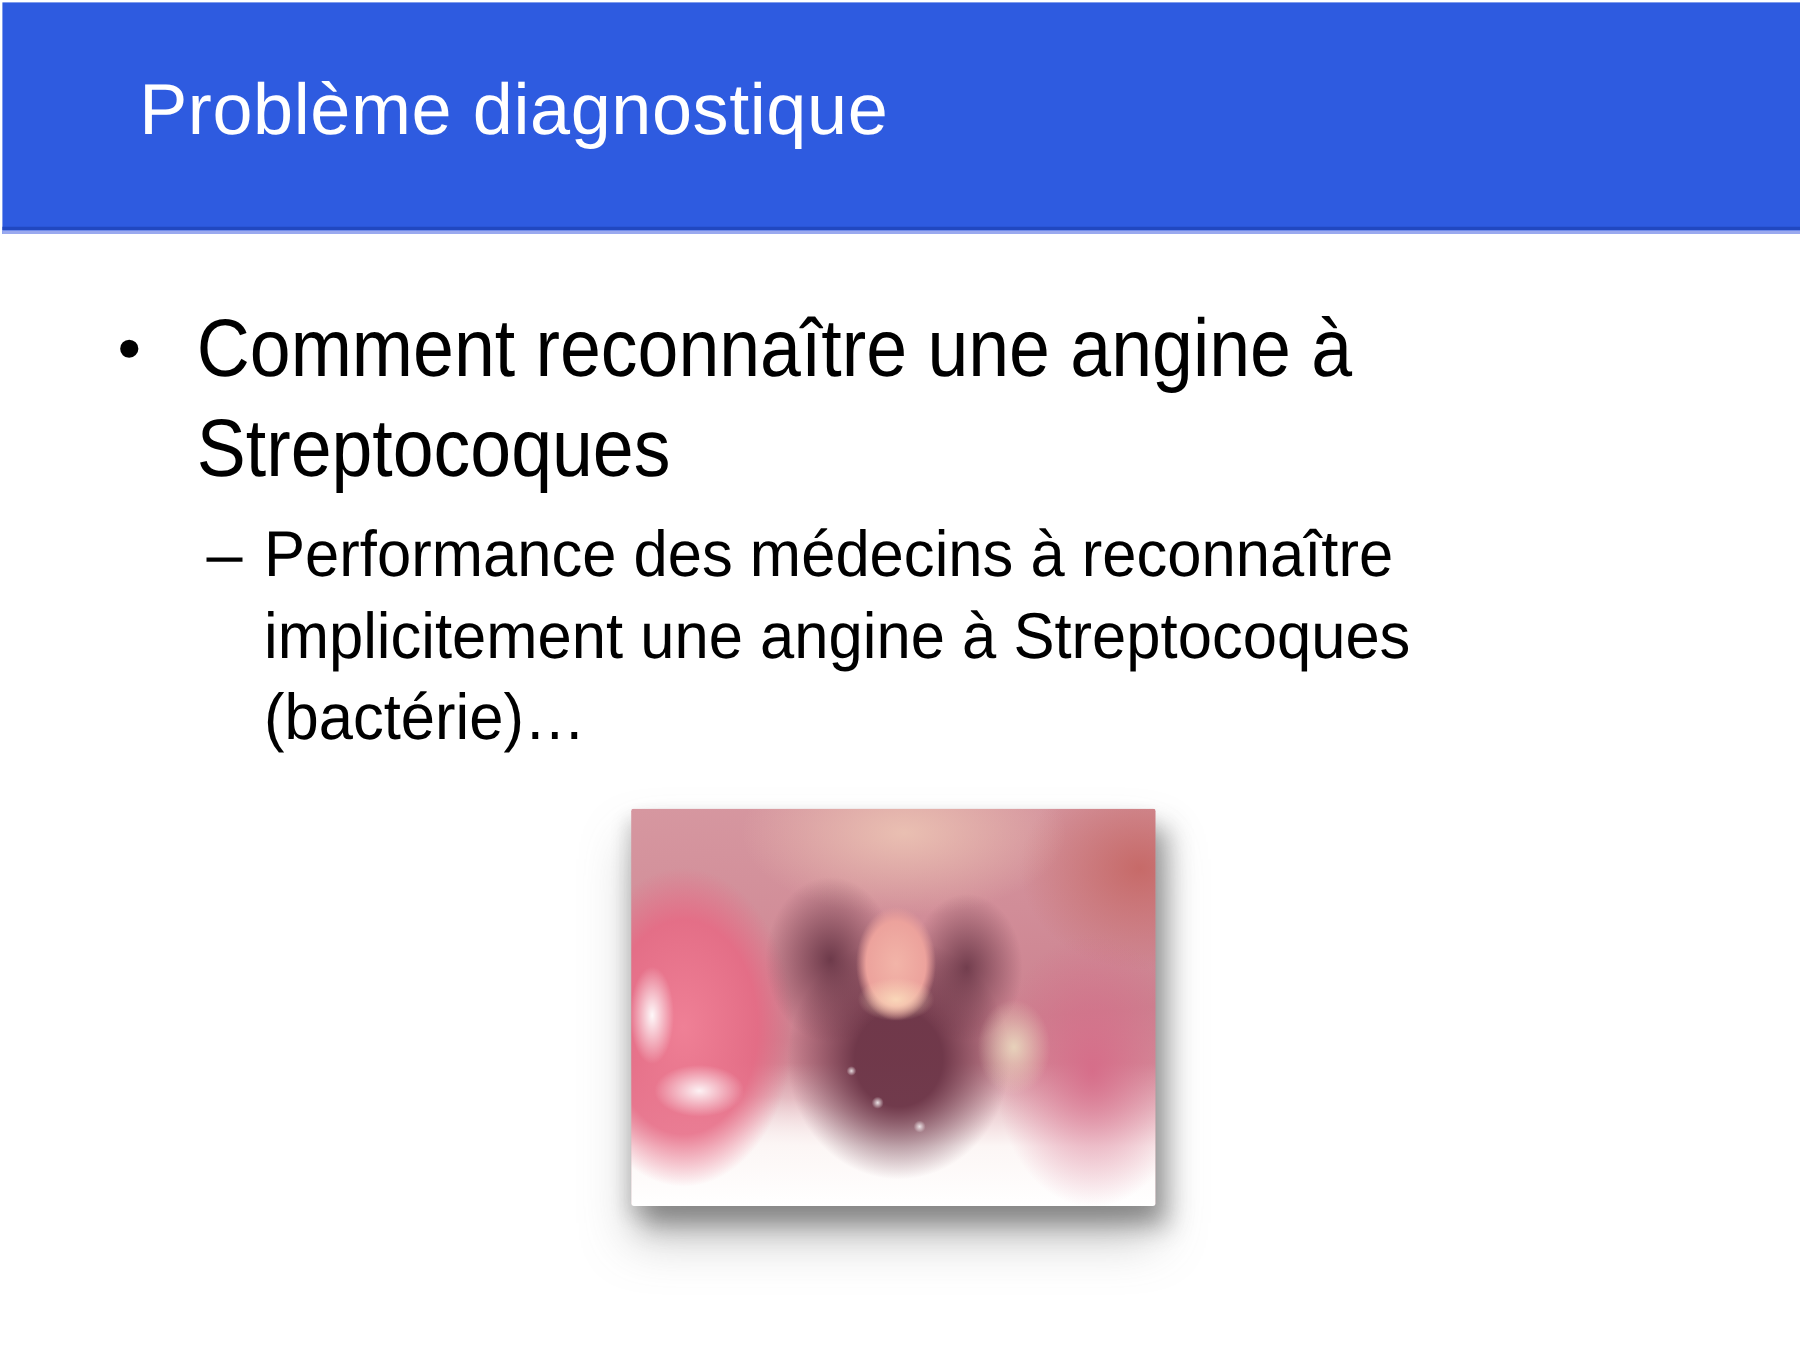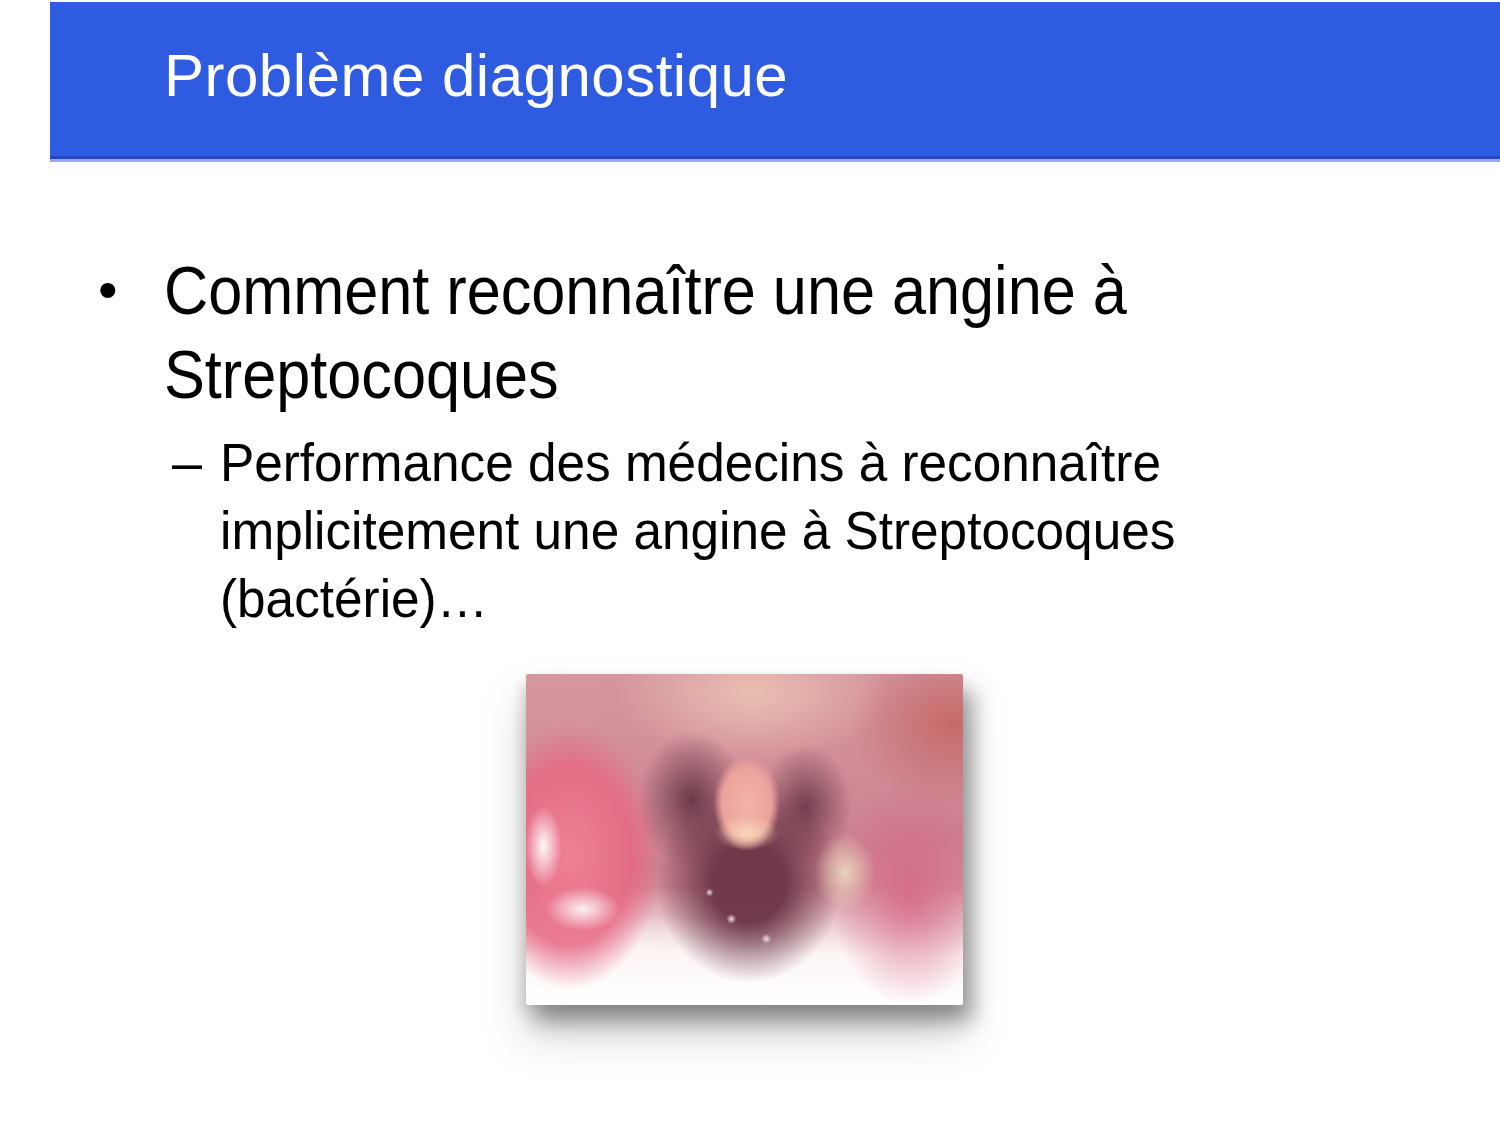--- a/index.html
+++ b/index.html
@@ -12,30 +12,29 @@
   .slide {
     position: relative;
     width: 1500px; height: 1125px;
     background: #ffffff;
   }
 
   
   .title-bar {
     position: absolute;
     top: 2px; left: 2px; right: 0;
-    height: 160px;
+    height: 193px;
     background: #2e5be0;
     border-bottom: 3px solid #9aa9ef;
     box-shadow: inset 0 -3px 0 #2148c0;
     display: flex;
     align-items: center;
     padding-left: 114px;
     padding-bottom: 10px;
     box-sizing: border-box;
-    margin-left: 48px;
   }
   .title-text {
     color: #ffffff;
     font-size: 60px;
     line-height: 1.1;
     letter-spacing: 0.5px;
     white-space: nowrap;
   }
 
   

